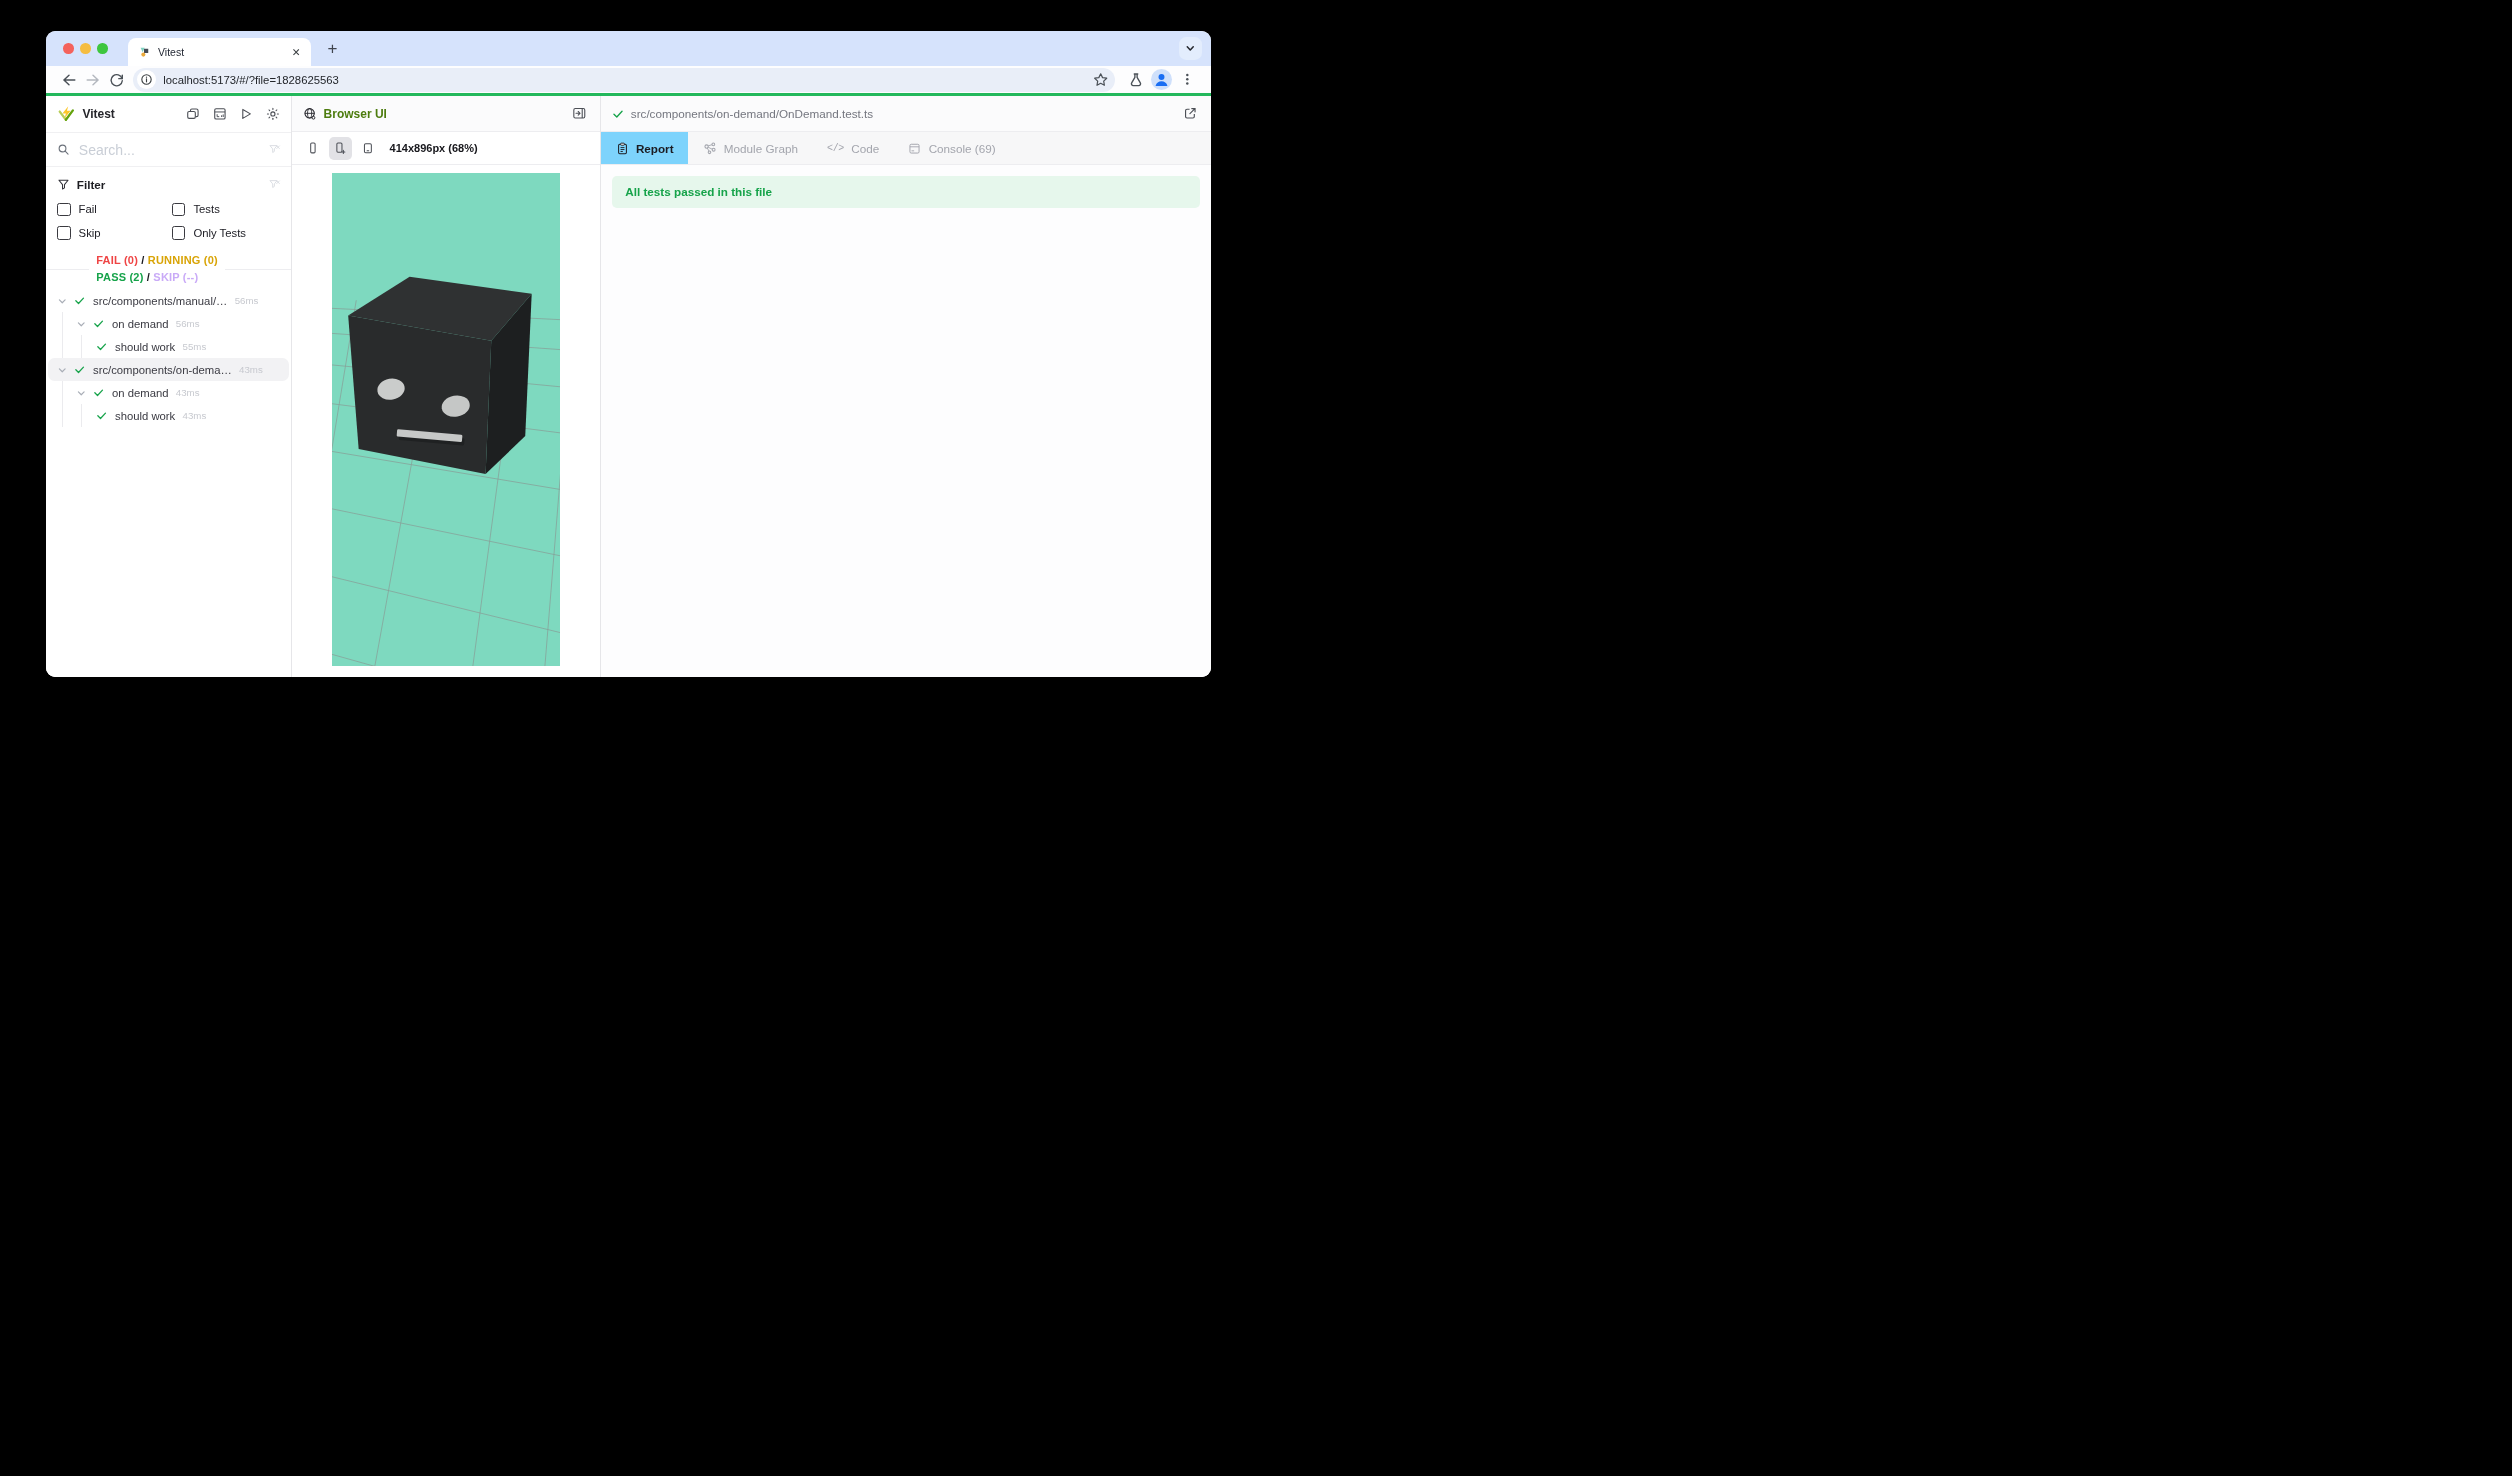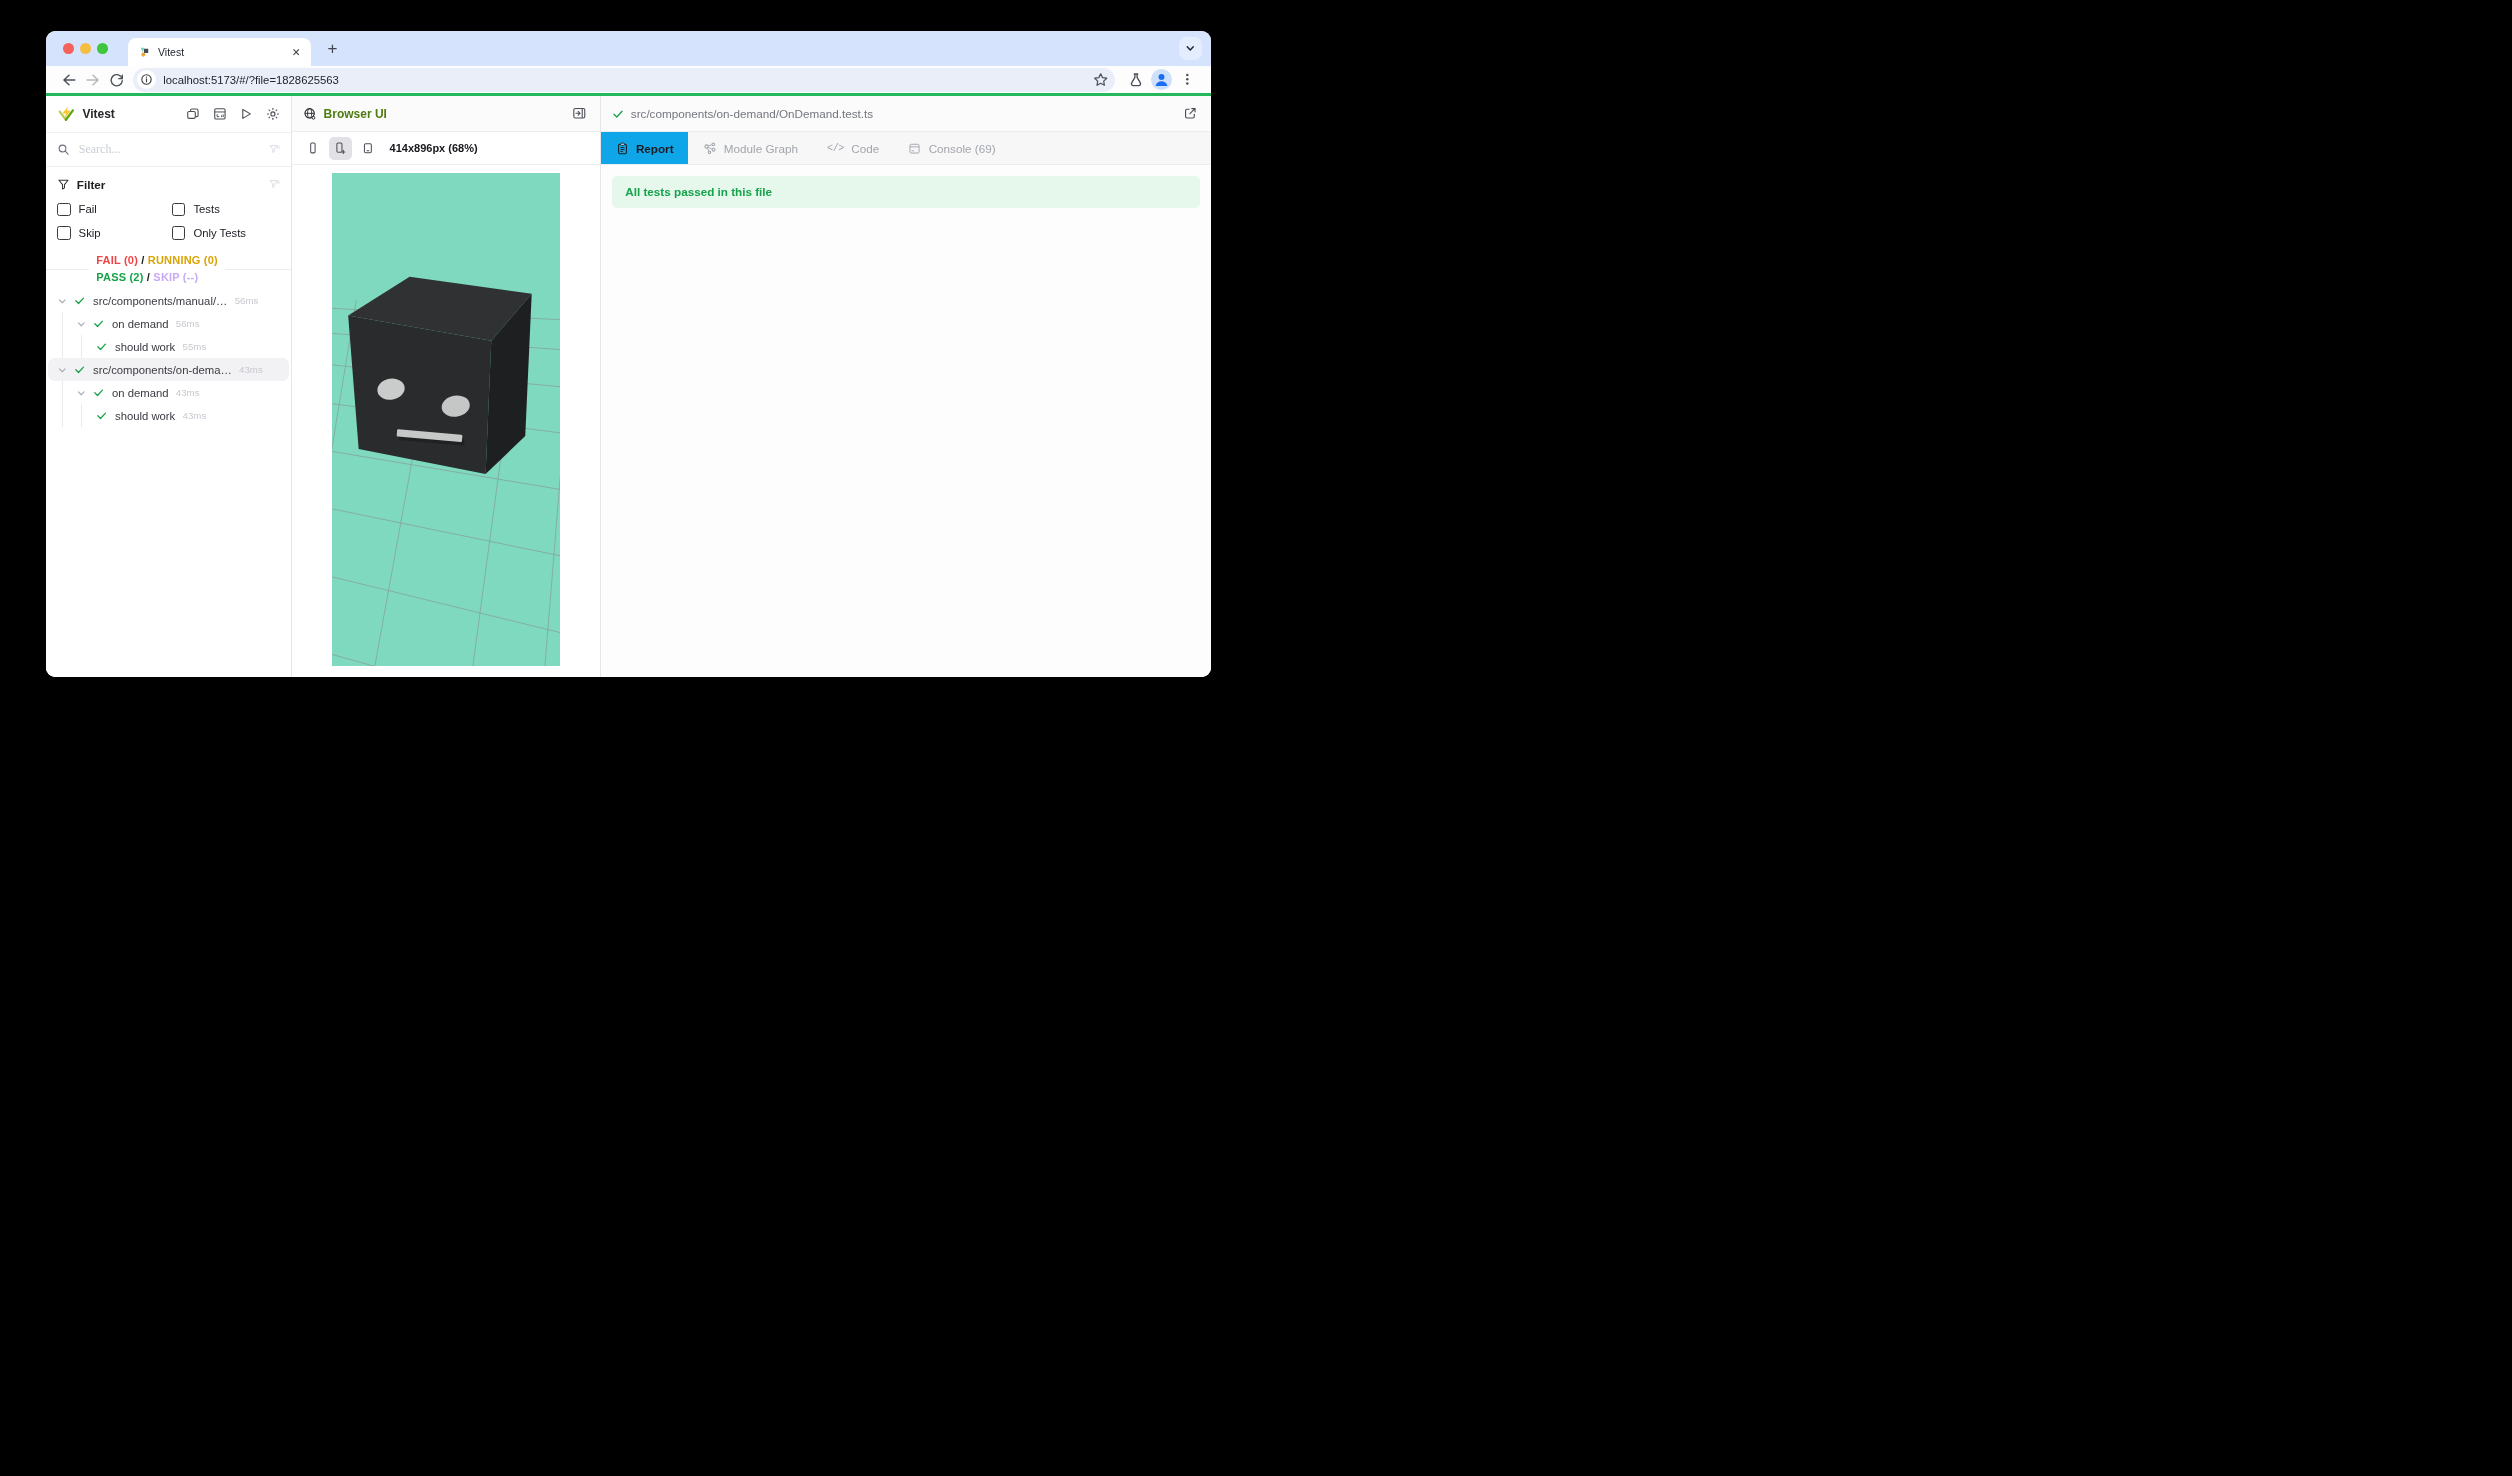--- a/index.html
+++ b/index.html
@@ -45,22 +45,22 @@
   .head-spacer{flex:1;}
   .ghost-btn{color:#4c4f56;display:grid;place-items:center;width:21px;height:21px;}
 
   
   .sidebar{width:245px;flex:0 0 auto;border-right:0.8px solid #e6e6e9;display:flex;flex-direction:column;background:#fff;}
   .sb-head{height:36px;display:flex;align-items:center;padding:0 10.5px;border-bottom:0.8px solid #f0f0f2;flex:0 0 auto;}
   .sb-title{font-weight:700;font-size:12px;color:#26262b;margin-left:7.3px;}
   .sb-actions{margin-left:auto;display:flex;gap:10.5px;color:#56565e;align-items:center;}
   .sb-actions .ghost-btn{width:16px;height:16px;}
   .search-row{height:33px;display:flex;align-items:center;padding:0 10.5px;border-bottom:0.8px solid #f0f0f2;flex:0 0 auto;}
-  .search-input{border:0;outline:0;flex:1;font-size:12px;margin-left:7.3px;color:#333;background:transparent;
-                font-family:Liberation Serif, serif;}
+  .search-input{border:0;outline:0;flex:1;font-size:14px;margin-left:7.3px;color:#333;background:transparent;
+                font-family:Liberation Sans, sans-serif;}
   .search-input::placeholder{color:#c9ced6;}
   .faded{color:#dadde2;}
   .filter-sec{padding:10.5px 10.5px 0;flex:0 0 auto;}
   .filter-head{display:flex;align-items:center;gap:7.3px;color:#2b2b31;}
   .filter-title{font-weight:700;font-size:11.7px;color:#1d1d22;flex:1;}
   .filter-grid{display:grid;grid-template-columns:1fr 1fr;gap:10.5px 6.5px;margin:12px 0 2.4px 0.8px;}
   .opt{display:flex;align-items:center;gap:8px;font-size:11.3px;color:#202027;}
   .cb{width:11.3px;height:11.3px;border:1.3px solid #3a3a40;border-radius:2.4px;flex:0 0 auto;}
 
   .stats{position:relative;margin-top:9.7px;height:36px;flex:0 0 auto;}
@@ -95,21 +95,21 @@
   .devbtn.active{background:#e2e2e6;}
   .vp-label{font-weight:700;font-size:11px;color:#17171c;margin-left:4.9px;}
   .mid-body{flex:1;display:flex;justify-content:center;align-items:flex-start;padding-top:8px;min-height:0;background:#fff;}
   .scene{width:228px;height:493px;background:var(--scene_bg,#7ed9bf);overflow:hidden;}
 
   
   .rightp{flex:1;display:flex;flex-direction:column;background:#fdfdfe;min-width:0;}
   .rp-path{font-size:11.7px;color:#74767f;white-space:nowrap;overflow:hidden;}
   .rp-tabs{height:33px;display:flex;align-items:stretch;background:#f7f7f8;border-bottom:0.8px solid #ededf0;flex:0 0 auto;box-sizing:border-box;}
   .rtab{display:flex;align-items:center;gap:7.3px;padding:0 14.6px;font-size:11.7px;color:#a3a5ad;}
-  .rtab.active{background:#0ea5e9;color:#1c1c22;font-weight:600;}
+  .rtab.active{background:#7dd3fc;color:#1c1c22;font-weight:600;}
   .code-glyph{font-family:"Liberation Mono","DejaVu Sans Mono",monospace;font-size:10px;letter-spacing:-0.4px;}
   .rp-body{flex:1;padding:10.5px 11.3px;}
   .banner{background:#e6f7ec;border-radius:4.9px;padding:9.7px 13px;color:var(--pass_green,#16a34a);
           font-weight:700;font-size:11.7px;}
 </style>
 </head>
 <body>
 
 <div class="window">
 

